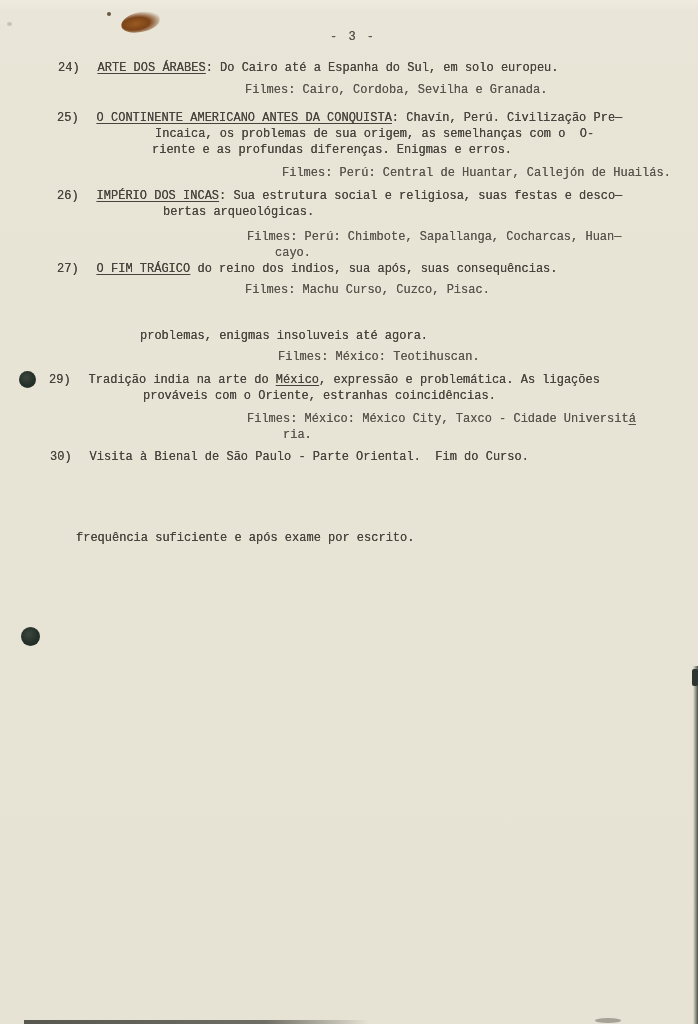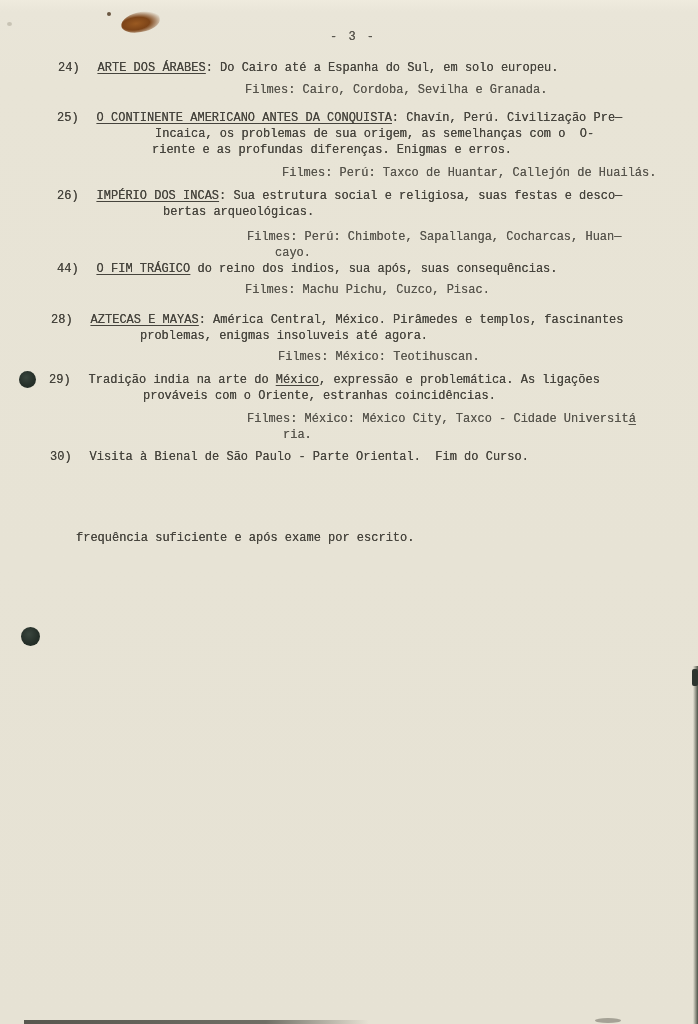--- a/index.html
+++ b/index.html
@@ -67,31 +67,30 @@
   <div class="smudge-bottom"></div>
 
   <div class="ln pagenum" style="left:330px;top:31px">- 3 -</div>
 
   <div class="ln" style="left:58px;top:62px"><span class="n">24)</span><span class="u">ARTE DOS ÁRABES</span><span>: Do Cairo até a Espanha do Sul, em solo europeu.</span></div>
   <div class="ln films" style="left:245px;top:84px">Filmes: Cairo, Cordoba, Sevilha e Granada.</div>
 
   <div class="ln" style="left:57px;top:112px"><span class="n">25)</span><span class="u">O CONTINENTE AMERICANO ANTES DA CONQUISTA</span><span>: Chavín, Perú. Civilização Pre—</span></div>
   <div class="ln" style="left:155px;top:128px">Incaica, os problemas de sua origem, as semelhanças com o  O-</div>
   <div class="ln" style="left:152px;top:144px">riente e as profundas diferenças. Enigmas e erros.</div>
-  <div class="ln films" style="left:282px;top:167px">Filmes: Perú: Taxco de Huantar, Callejón de Huailás.</div>
+  <div class="ln films" style="left:282px;top:167px">Filmes: Perú: Central de Huantar, Callejón de Huailás.</div>
 
   <div class="ln" style="left:57px;top:190px"><span class="n">26)</span><span class="u">IMPÉRIO DOS INCAS</span><span>: Sua estrutura social e religiosa, suas festas e desco—</span></div>
   <div class="ln" style="left:163px;top:206px">bertas arqueológicas.</div>
   <div class="ln films" style="left:247px;top:231px">Filmes: Perú: Chimbote, Sapallanga, Cocharcas, Huan—</div>
   <div class="ln films" style="left:275px;top:247px">cayo.</div>
 
-  <div class="ln" style="left:57px;top:263px"><span class="n">44)</span><span class="u">O FIM TRÁGICO</span><span> do reino dos indios, sua após, suas consequências.</span></div>
-  <div class="ln films" style="left:245px;top:284px">Filmes: Machu Pichu, Cuzco, Pisac.</div>
+  <div class="ln" style="left:57px;top:263px"><span class="n">27)</span><span class="u">O FIM TRÁGICO</span><span> do reino dos indios, sua após, suas consequências.</span></div>
+  <div class="ln films" style="left:245px;top:284px">Filmes: Machu Curso, Cuzco, Pisac.</div>
 
-  <div class="ln" style="left:51px;top:314px"><span class="n">28)</span><span class="u">AZTECAS E MAYAS</span><span>: América Central, México. Pirâmedes e templos, fascinantes</span></div>
   <div class="ln" style="left:140px;top:330px">problemas, enigmas insoluveis até agora.</div>
   <div class="ln films" style="left:278px;top:351px">Filmes: México: Teotihuscan.</div>
 
   <div class="ln" style="left:49px;top:374px"><span class="n">29)</span><span>Tradição india na arte do </span><span class="u">México</span><span>, expressão e problemática. As ligações</span></div>
   <div class="ln" style="left:143px;top:390px">prováveis com o Oriente, estranhas coincidências.</div>
   <div class="ln films" style="left:247px;top:413px"><span>Filmes: México: México City, Taxco - Cidade Universit</span><span class="u">á</span></div>
   <div class="ln films" style="left:283px;top:429px">ria.</div>
 
   <div class="ln" style="left:50px;top:451px"><span class="n">30)</span><span>Visita à Bienal de São Paulo - Parte Oriental.  Fim do Curso.</span></div>
 

